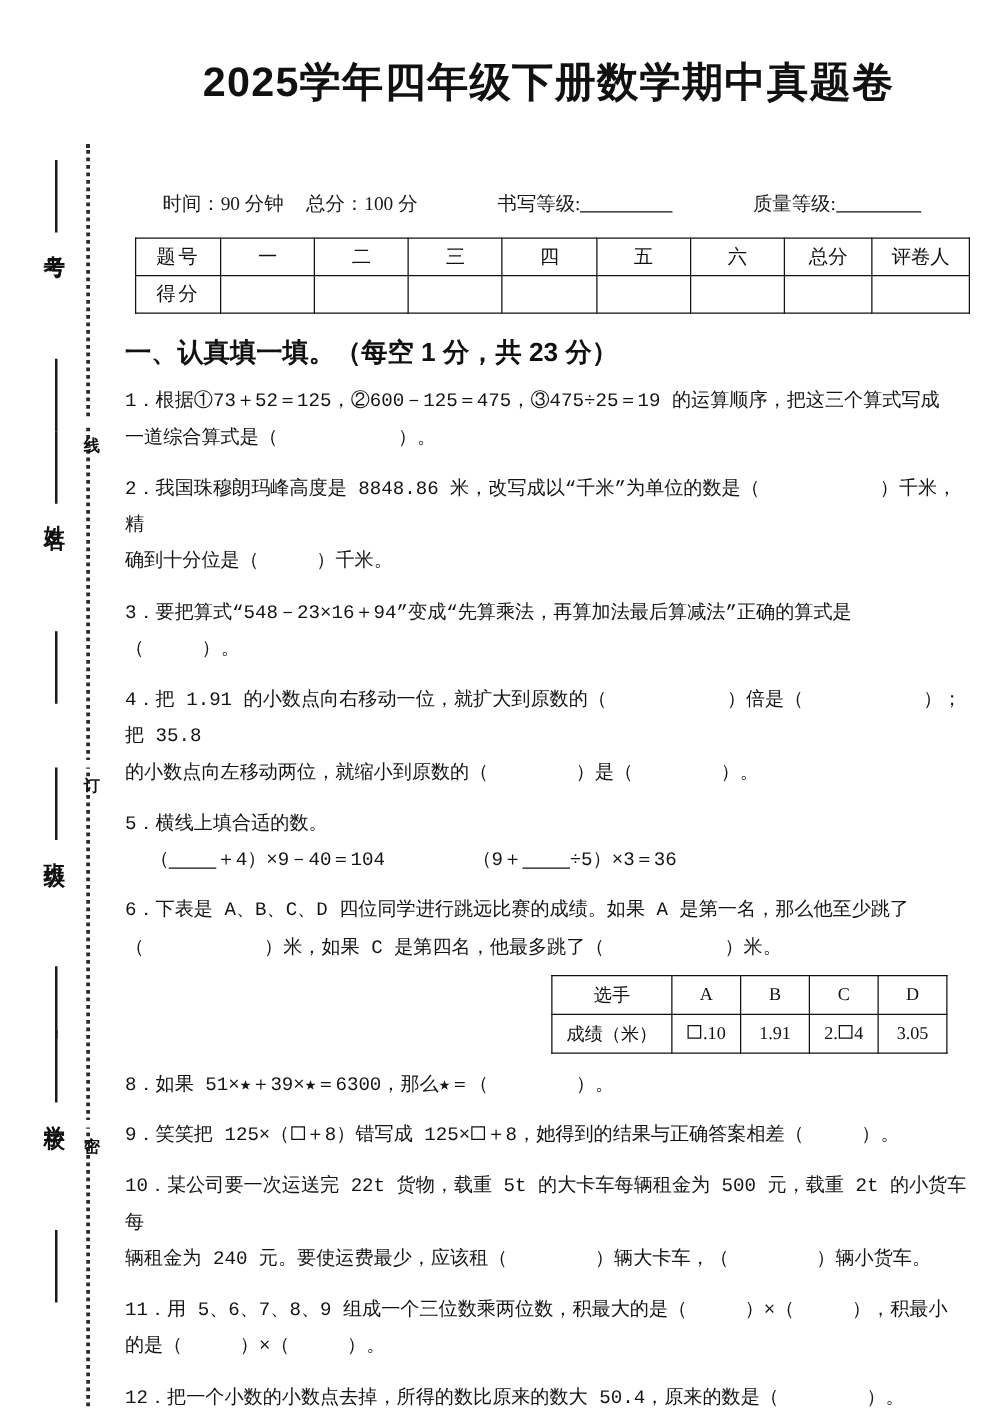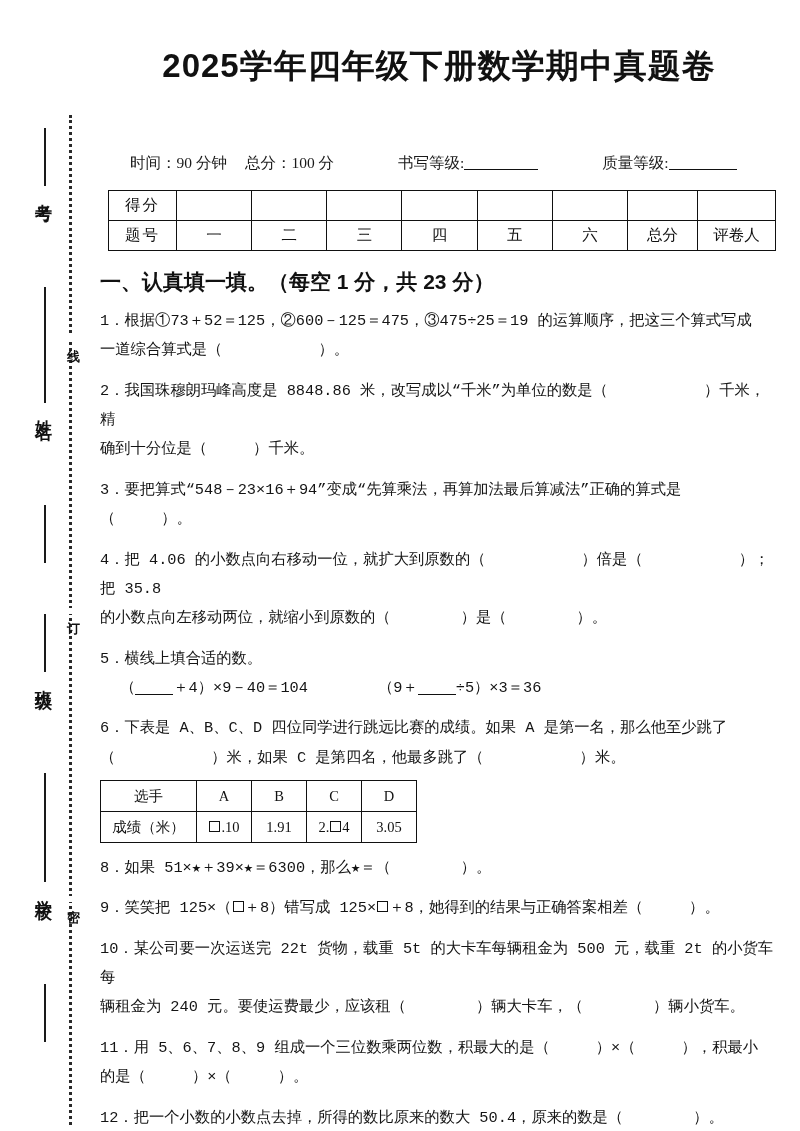--- a/index.html
+++ b/index.html
@@ -154,21 +154,21 @@
   .box {
     display: inline-block;
     width: 11px; height: 11px;
     border: 1.4px solid #111;
     vertical-align: 0px;
     margin: 0 1px;
   }
   .indent { padding-left: 20px; }
 
   
-  #jump-table-wrap { margin: 7px 0 0 0; display: flex; justify-content: flex-start; padding-right: 20px;}
+  #jump-table-wrap { margin: 7px 0 0 0; display: flex; justify-content: flex-end; padding-right: 20px;}
   #jump-table {
     border-collapse: collapse;
     table-layout: fixed;
   }
   #jump-table td {
     border: 1.3px solid #111;
     height: 31px;
     text-align: center;
     vertical-align: middle;
     font-size: 14.5px;
@@ -212,41 +212,41 @@
   <div id="info-line">
     <span class="seg"><span>时间：</span><span>90 分钟</span></span>
     <span class="seg wide"><span>总分：</span><span>100 分</span></span>
     <span class="seg wide"><span>书写等级:</span><span class="blank-rule"></span></span>
     <span class="seg"><span>质量等级:</span><span class="blank-rule short"></span></span>
   </div>
 
   <table id="score-table">
     <tbody>
         <tr>
-      <td class="rowhead">得分</td>
-      <td></td>
-      <td></td>
-      <td></td>
-      <td></td>
-      <td></td>
-      <td></td>
-      <td class="sum"></td>
-      <td class="grader"></td>
-    </tr>
-    <tr>
       <td class="rowhead">题号</td>
       <td>一</td>
       <td>二</td>
       <td>三</td>
       <td>四</td>
       <td>五</td>
       <td>六</td>
       <td class="sum">总分</td>
       <td class="grader">评卷人</td>
     </tr>
+    <tr>
+      <td class="rowhead">得分</td>
+      <td></td>
+      <td></td>
+      <td></td>
+      <td></td>
+      <td></td>
+      <td></td>
+      <td class="sum"></td>
+      <td class="grader"></td>
+    </tr>
   </tbody>
     </table>
 
   <div class="section-heading">一、认真填一填。（每空 1 分，共 23 分）</div>
 
   <div class="q">
     <span class="num">1．</span><span>根据①73＋52＝125，②600－125＝475，③475÷25＝19 的运算顺序，把这三个算式写成</span><br>
     <span>一道综合算式是（</span><span class="gap-l"></span><span>）。</span>
   </div>
 
@@ -254,21 +254,21 @@
     <span class="num">2．</span><span>我国珠穆朗玛峰高度是 8848.86 米，改写成以“千米”为单位的数是（</span><span class="gap-l"></span><span>）千米，精</span><br>
     <span>确到十分位是（</span><span class="gap-s"></span><span>）千米。</span>
   </div>
 
   <div class="q">
     <span class="num">3．</span><span>要把算式“548－23×16＋94”变成“先算乘法，再算加法最后算减法”正确的算式是</span><br>
     <span>（</span><span class="gap-s"></span><span>）。</span>
   </div>
 
   <div class="q">
-    <span class="num">4．</span><span>把 4.06 的小数点向右移动一位，就扩大到原数的（</span><span class="gap-l"></span><span>）倍是（</span><span class="gap-l"></span><span>）；把 35.8</span><br>
+    <span class="num">4．</span><span>把 1.91 的小数点向右移动一位，就扩大到原数的（</span><span class="gap-l"></span><span>）倍是（</span><span class="gap-l"></span><span>）；把 35.8</span><br>
     <span>的小数点向左移动两位，就缩小到原数的（</span><span class="gap-m"></span><span>）是（</span><span class="gap-m"></span><span>）。</span>
   </div>
 
   <div class="q">
     <span class="num">5．</span><span>横线上填合适的数。</span><br>
     <span class="indent"><span>（</span><span class="ul-blank"></span><span>＋4）×9－40＝104</span><span class="gap-m"></span><span>（9＋</span><span class="ul-blank"></span><span>÷5）×3＝36</span></span>
   </div>
 
   <div class="q">
     <span class="num">6．</span><span>下表是 A、B、C、D 四位同学进行跳远比赛的成绩。如果 A 是第一名，那么他至少跳了</span><br>

